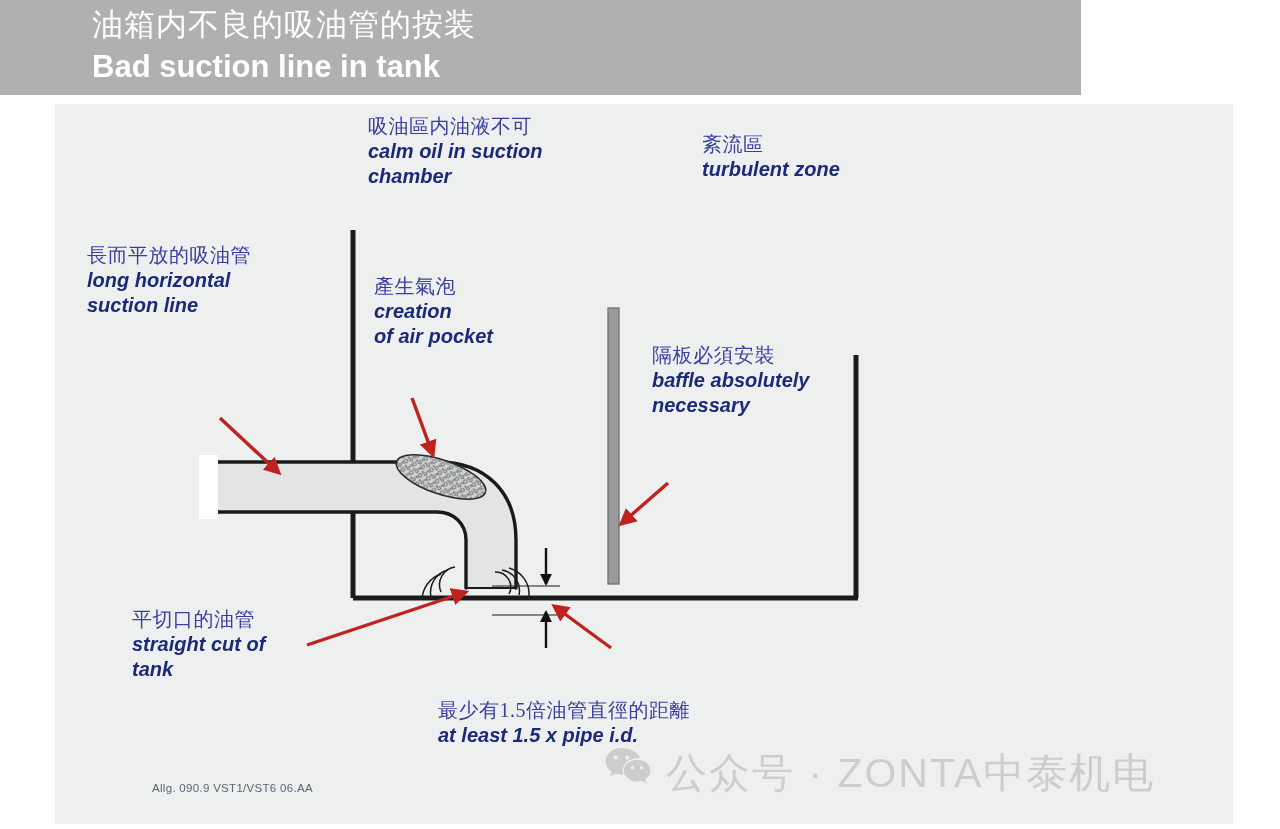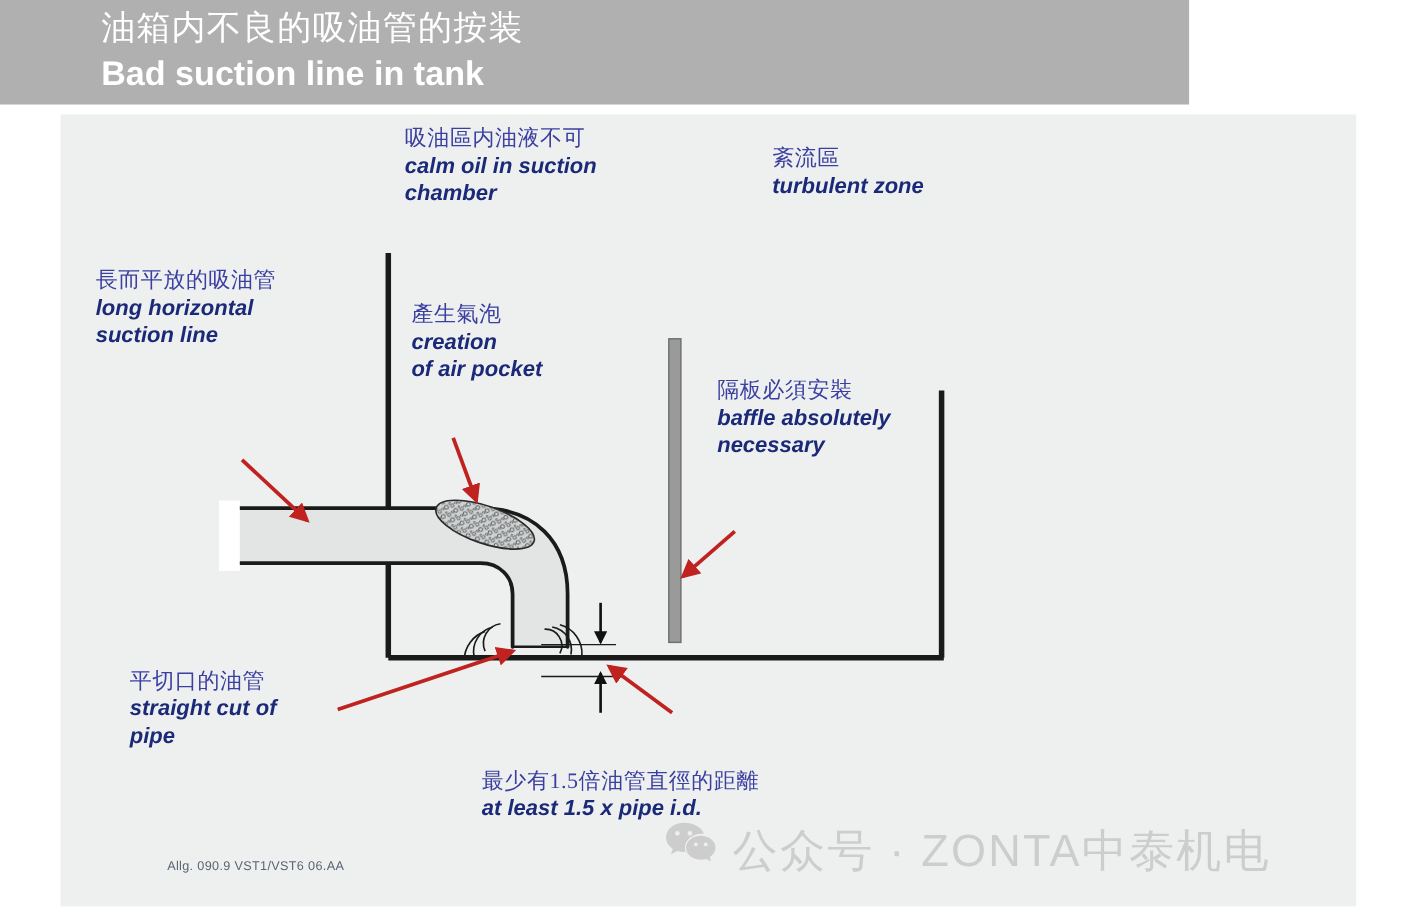--- a/index.html
+++ b/index.html
@@ -73,21 +73,21 @@
     color: #1b2a78;
     font-size: 20px;
   }
   .annot.serif-cn .cn { font-family: "Liberation Serif", serif; }
 
   #annot-long-horizontal { left: 87px;  top: 243px; }
   #annot-calm-oil        { left: 368px; top: 114px; }
   #annot-turbulent       { left: 702px; top: 116px; margin-top: 16px; }
   #annot-air-pocket      { left: 374px; top: 274px; }
   #annot-baffle          { left: 652px; top: 343px; }
-  #annot-straight-cut    { left: 118px; top: 607px; }
+  #annot-straight-cut    { left: 132px; top: 607px; }
   #annot-distance        { left: 438px; top: 650px; margin-top: 48px; }
 
   
   #ref-code {
     position: absolute;
     left: 152px; top: 782px;
     font-size: 11.5px;
     color: #5b6472;
     letter-spacing: 0.3px;
     white-space: nowrap;
@@ -231,21 +231,21 @@
 
 <div class="annot serif-cn" id="annot-baffle">
   <span class="cn">隔板必須安裝</span>
   <span class="en">baffle absolutely</span>
   <span class="en">necessary</span>
 </div>
 
 <div class="annot serif-cn" id="annot-straight-cut">
   <span class="cn">平切口的油管</span>
   <span class="en">straight cut of</span>
-  <span class="en">pipe</span>
+  <span class="en">tank</span>
 </div>
 
 <div class="annot serif-cn" id="annot-distance">
   <span class="cn">最少有1.5倍油管直徑的距離</span>
   <span class="en">at least 1.5 x pipe i.d.</span>
 </div>
 
 <div id="ref-code">Allg. 090.9 VST1/VST6 06.AA</div>
 
 <div id="watermark">

